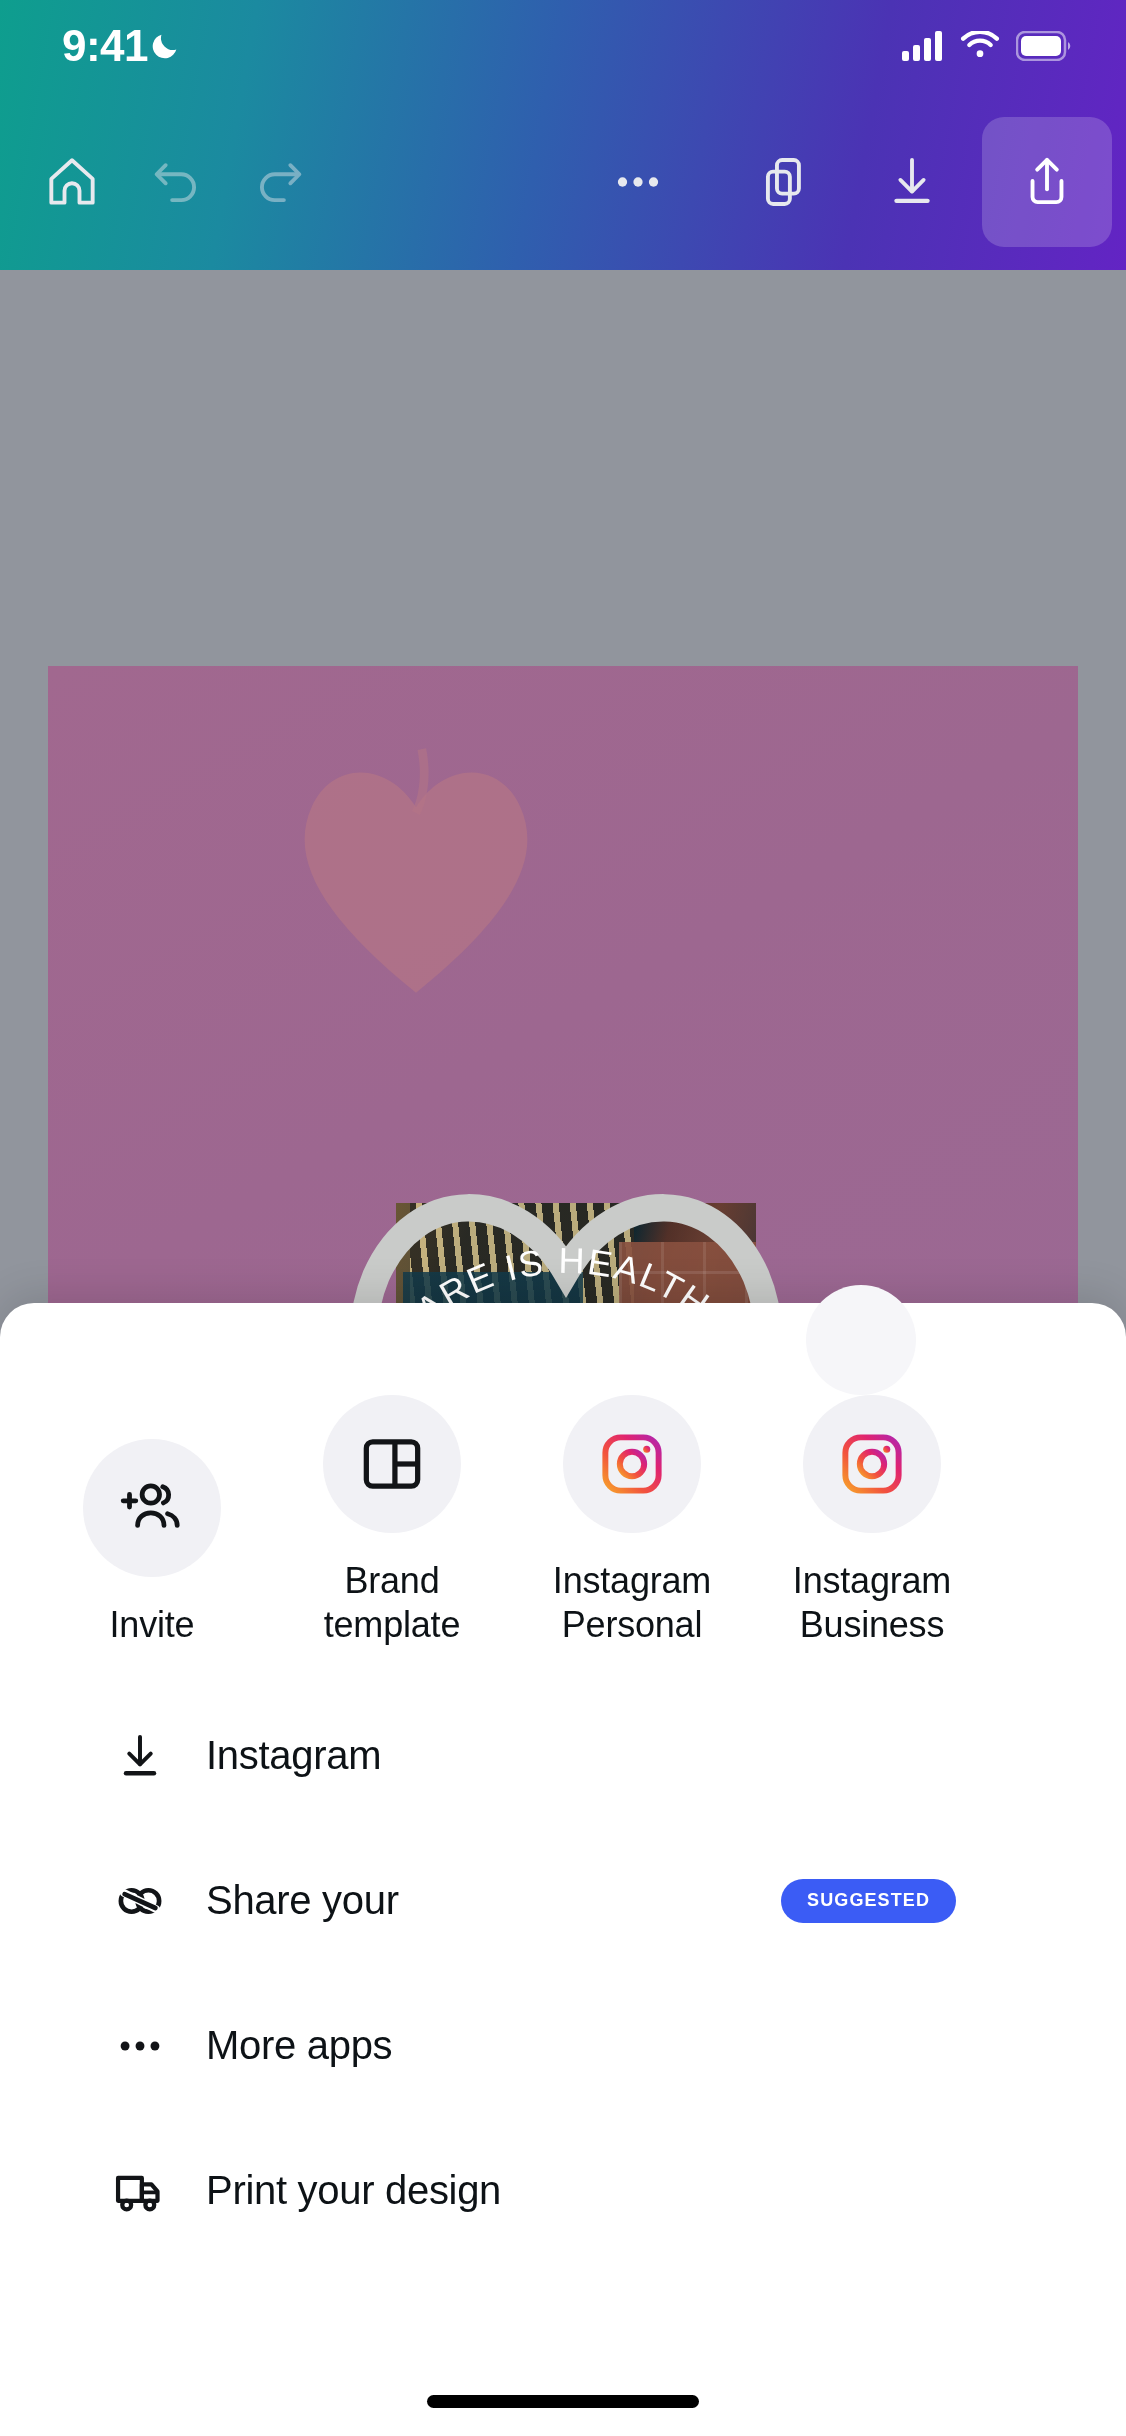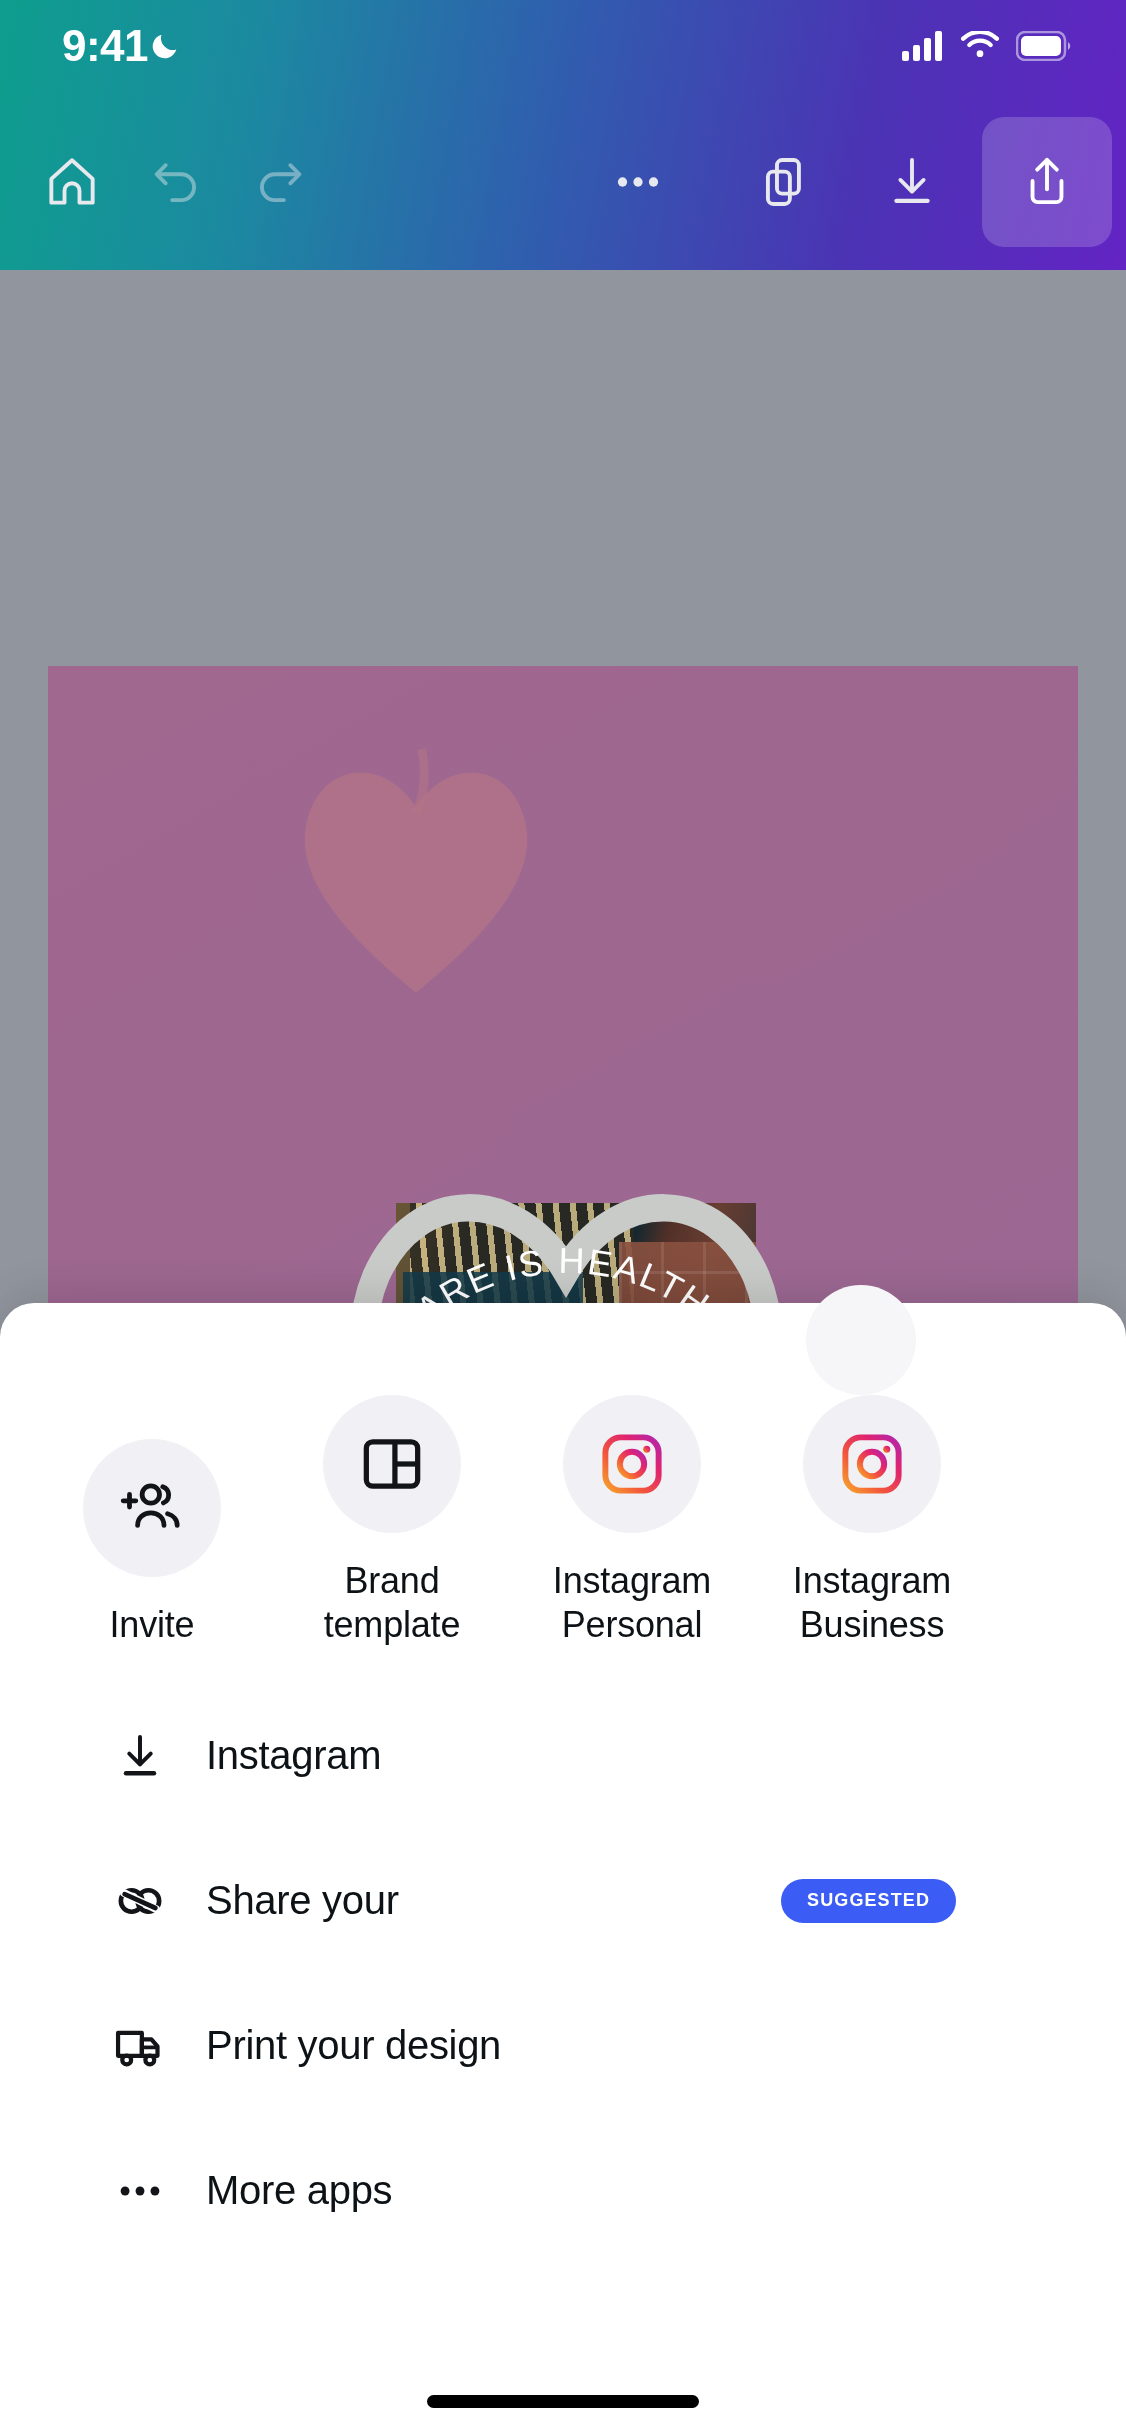--- a/index.html
+++ b/index.html
@@ -407,37 +407,37 @@
             <path d="M5.4 9.1 18.6 15" stroke="#121417" stroke-width="2" stroke-linecap="round"></path>
           </svg>
         </span>
         <span class="row-label">Share your</span>
         <span class="badge">SUGGESTED</span>
       </div>
 
       <div class="list-row">
         <span class="row-ico">
           <svg width="56" height="56" viewBox="0 0 24 24">
+            <circle cx="5.6" cy="12" r="1.9" fill="#121417"></circle>
+            <circle cx="12" cy="12" r="1.9" fill="#121417"></circle>
+            <circle cx="18.4" cy="12" r="1.9" fill="#121417"></circle>
+          </svg>
+        </span>
+        <span class="row-label">More apps</span>
+      </div>
+
+      <div class="list-row">
+        <span class="row-ico">
+          <svg width="56" height="56" viewBox="0 0 24 24">
             <path d="M2.6 6.4h10.2v9.8H2.6z" fill="none" stroke="#121417" stroke-width="1.8" stroke-linejoin="round"></path>
             <path d="M12.8 9.2h4.1l2.6 3v4h-6.7z" fill="none" stroke="#121417" stroke-width="1.8" stroke-linejoin="round"></path>
             <path d="M12.8 12.6h6.7" stroke="#121417" stroke-width="1.6"></path>
             <circle cx="6.3" cy="18" r="1.9" fill="none" stroke="#121417" stroke-width="1.8"></circle>
             <circle cx="16.2" cy="18" r="1.9" fill="none" stroke="#121417" stroke-width="1.8"></circle>
           </svg>
         </span>
         <span class="row-label">Print your design</span>
       </div>
-
-      <div class="list-row">
-        <span class="row-ico">
-          <svg width="56" height="56" viewBox="0 0 24 24">
-            <circle cx="5.6" cy="12" r="1.9" fill="#121417"></circle>
-            <circle cx="12" cy="12" r="1.9" fill="#121417"></circle>
-            <circle cx="18.4" cy="12" r="1.9" fill="#121417"></circle>
-          </svg>
-        </span>
-        <span class="row-label">More apps</span>
-      </div>
     </div>
 
     <div class="home-ind"></div>
   </div>
 </div>
 
 </body></html>

